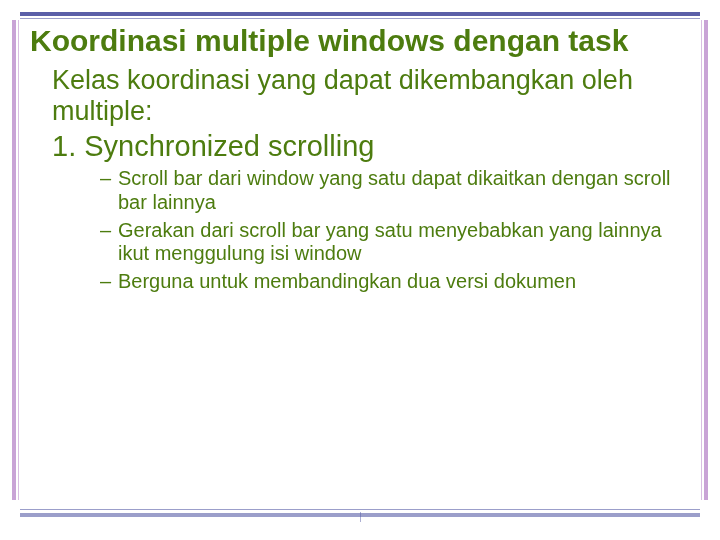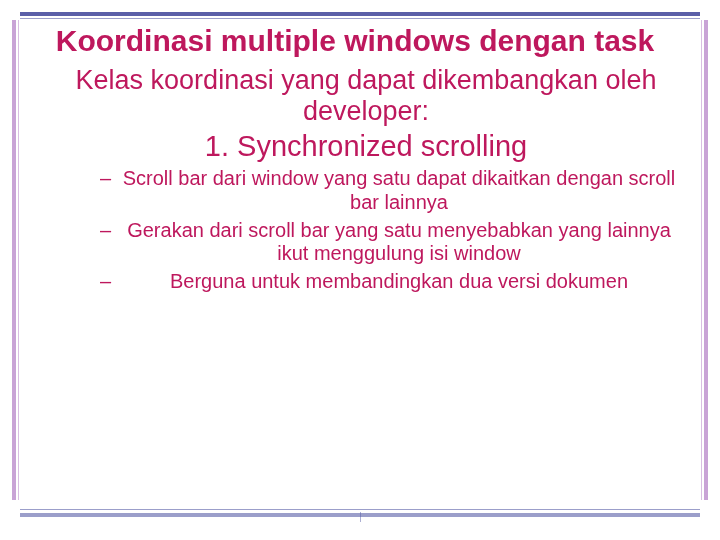--- a/index.html
+++ b/index.html
@@ -86,22 +86,21 @@
     width: 1px;
     height: 10px;
     background: #5a5fa8;
     opacity: 0.5;
   }
   .content {
     position: absolute;
     left: 30px;
     right: 40px;
     top: 24px;
-    color: #be185d;
-    text-align: center;
+    color: #4d7c0f;
   }
   .title {
     font-size: 30px;
     font-weight: 700;
     line-height: 1.15;
     margin-bottom: 6px;
   }
   .intro {
     font-size: 27px;
     line-height: 1.15;
@@ -137,21 +136,21 @@
 
 <div class="slide">
   <div class="top-bar"></div>
   <div class="left-bar"></div>
   <div class="right-bar"></div>
   <div class="bottom-bar"></div>
   <div class="bottom-tick"></div>
 
   <div class="content">
     <div class="title">Koordinasi multiple windows dengan task</div>
-    <div class="intro">Kelas koordinasi yang dapat dikembangkan  oleh developer:</div>
+    <div class="intro">Kelas koordinasi yang dapat dikembangkan  oleh multiple:</div>
     <div class="numitem">1. Synchronized scrolling</div>
     <div class="sublist">
       <div class="subitem">Scroll bar dari window yang satu dapat dikaitkan dengan scroll bar lainnya</div>
       <div class="subitem">Gerakan dari scroll bar yang satu menyebabkan yang lainnya ikut menggulung isi window</div>
       <div class="subitem">Berguna untuk membandingkan dua versi dokumen</div>
     </div>
   </div>
 </div>
 
 </body></html>

